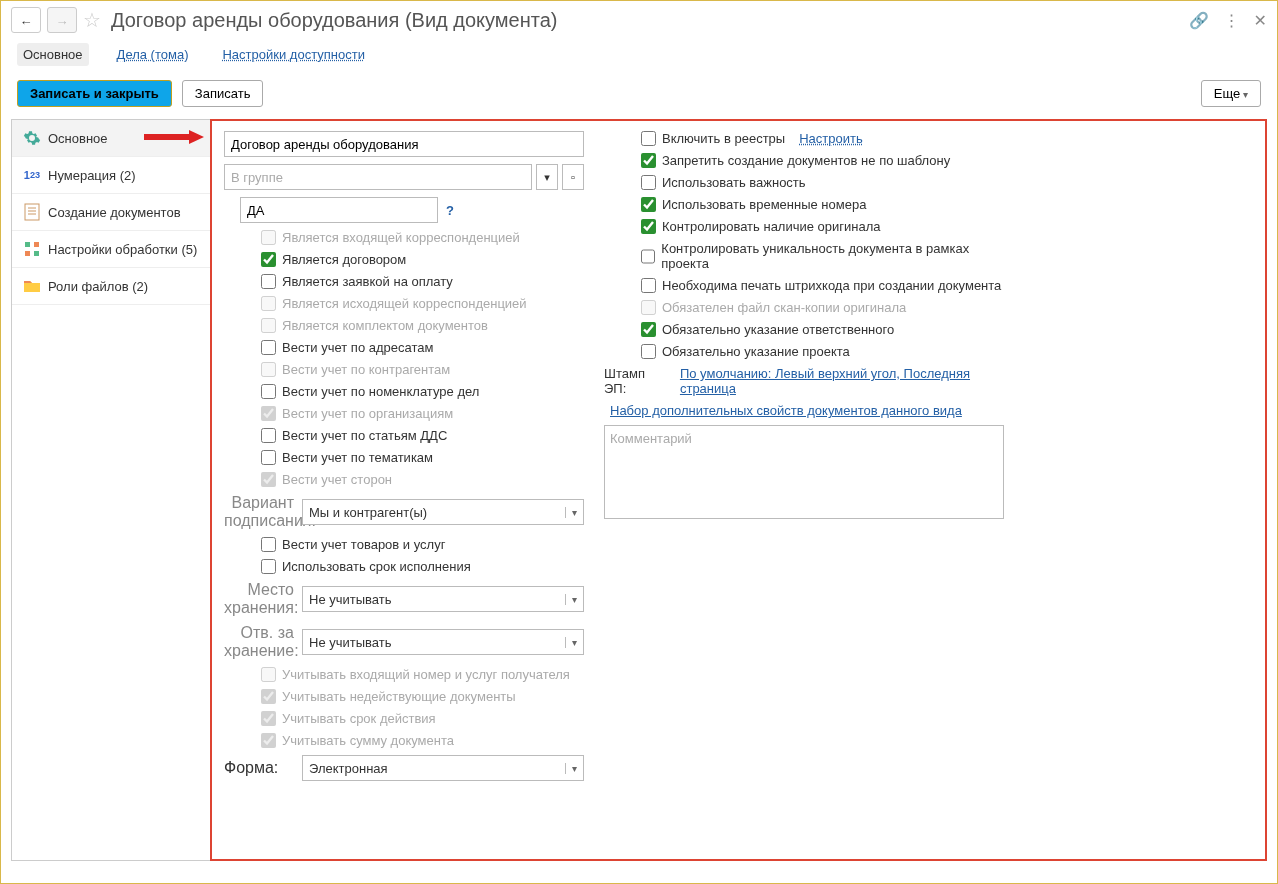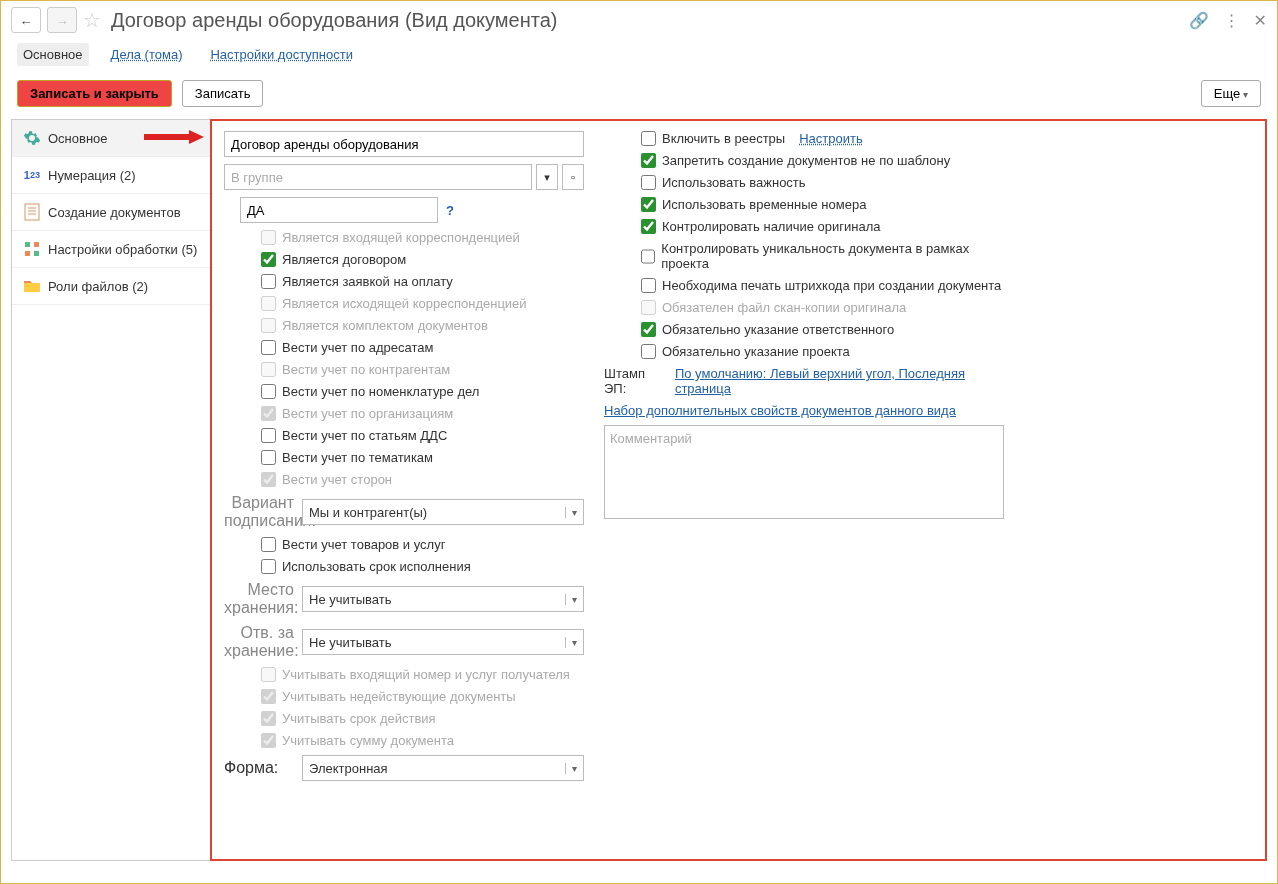--- a/index.html
+++ b/index.html
@@ -14,21 +14,21 @@
 .top-icons { margin-left: auto; display:flex; gap: 14px; align-items:center; color:#888; }
 .top-icons span { cursor:pointer; font-size:16px; }
 
 .tabs { display: flex; gap: 16px; padding: 4px 16px 10px; }
 .tab { padding: 4px 6px; cursor: pointer; }
 .tab.active { background:#eee; border-radius:3px; color:#333; }
 .tab.link { color: #2460a6; text-decoration: underline dotted; }
 
 .toolbar { display:flex; gap:10px; padding: 4px 16px 12px; }
 .btn { border:1px solid #aaa; background:#fff; padding: 5px 12px; border-radius:3px; cursor:pointer; font-size:13px; }
-.btn.yellow { background: #ef4444; border-color: #c0a020; font-weight:bold; }
+.btn.yellow { background: #0ea5e9; border-color: #c0a020; font-weight:bold; }
 .btn.more { margin-left:auto; }
 .caret::after { content:" ▾"; font-size:10px; color:#666; }
 
 .main { display:flex; padding: 0 10px; gap: 0; }
 .sidebar { width: 200px; border:1px solid #ccc; }
 .side-item { display:flex; align-items:center; gap:6px; padding: 8px 10px; cursor:pointer; border-bottom:1px solid #eee; position:relative; }
 .side-item.active { background:#f3f3f3; font-weight:500; }
 .side-icon { width:20px; height:20px; display:flex; align-items:center; justify-content:center; }
 .arrow-red { position:absolute; right:6px; }
 
@@ -47,21 +47,21 @@
 .check-row { display:flex; align-items:center; gap:6px; font-size:13px;margin-left:37px; }
 .check-row input[type=checkbox] { width:15px; height:15px; accent-color:#2a9030; cursor:pointer; }
 .check-row.disabled { color:#aaa; }
 .check-row.disabled input { cursor:default; }
 
 .field-row { display:flex; align-items:center; gap:8px; }
 .field-label { width:70px; color:#888; text-align:right; font-size:16px; }
 .select { flex:1; border:1px solid #bbb; height:26px; padding:2px 6px; background:#fff; display:flex; align-items:center; justify-content:space-between; cursor:pointer; }
 .select::after { content:"▾"; border-left:1px solid #bbb; padding-left:6px; color:#666; font-size:10px; }
 
-.link { color:#2460a6; text-decoration:underline; cursor:pointer; }
+.link { color:#2460a6; text-decoration:underline; cursor:pointer;margin-left:6px; }
 .link.dotted { text-decoration: underline dotted; }
 .stamp-row { display:flex; gap:8px; align-items:baseline; }
 .stamp-label { color:#333; }
 
 textarea { width:100%; height:94px; border:1px solid #bbb; padding:5px; font-family:inherit; font-size:13px; resize:none; }
 textarea::placeholder, .input::placeholder { color:#aaa; }
 </style>
 </head>
 <body>
 

